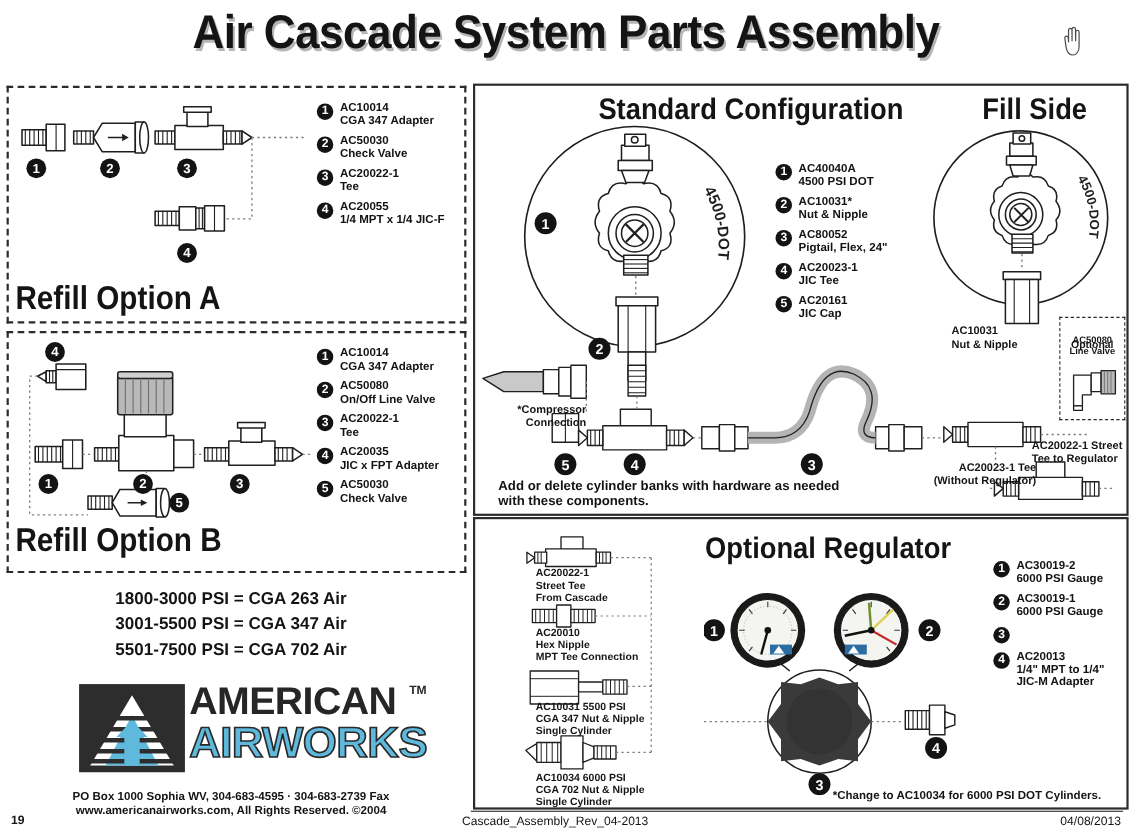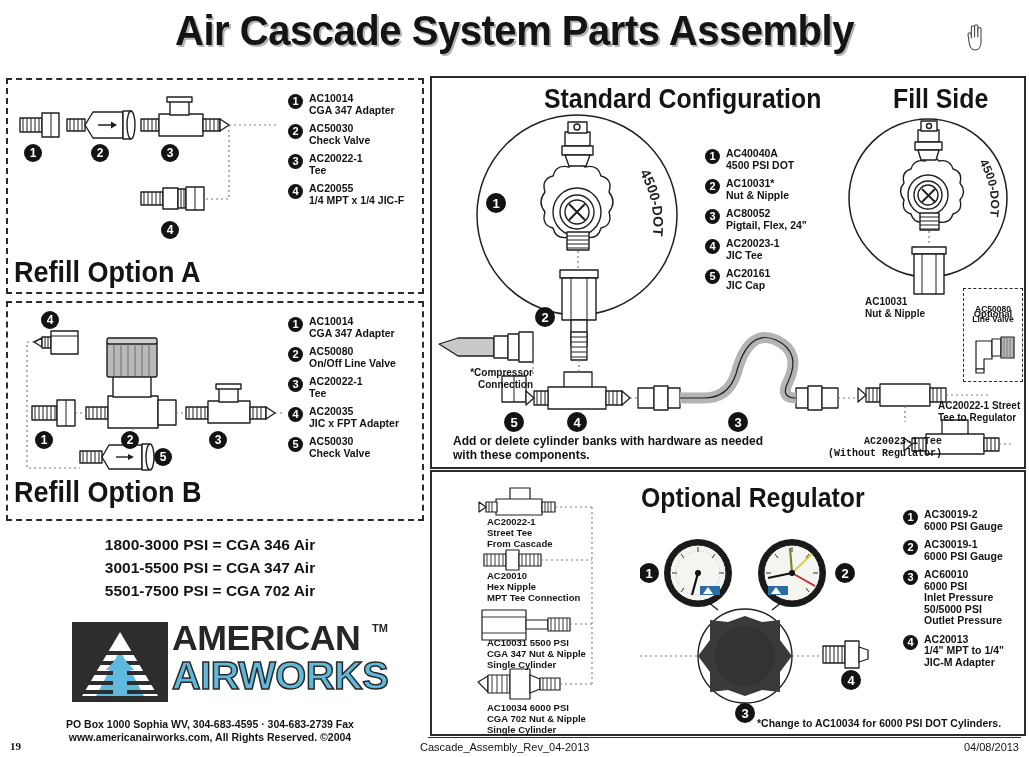--- a/index.html
+++ b/index.html
@@ -189,21 +189,21 @@
   }
 
   
   #footer-rule {
     position: absolute;
     left: 428px; right: 8px; top: 737px;
     border-top: 1.5px solid #2b2b2b;
   }
   #page-number {
     position: absolute; left: 10px; top: 740px;
-    font-size: 11px; font-weight: bold; color: #141414; font-family: Liberation Serif, serif;
+    font-size: 11px; font-weight: bold; color: #141414;
   }
   #footer-file {
     position: absolute; left: 420px; top: 741px;
     font-size: 11px; color: #141414;
   }
   #footer-date {
     position: absolute; right: 10px; top: 741px;
     font-size: 11px; color: #141414;
   }
 
@@ -476,21 +476,21 @@
     <div class="part-row">
       <div class="bullet-num">5</div>
       <div class="part-text">AC50030
 Check Valve</div>
     </div>
   </div>
 
   <div class="corner-title" style="left:14px; top:475px;">Refill Option B</div>
 
   <div id="psi-lines">
-    <div>1800-3000 PSI = CGA 346 Air</div>
+    <div>1800-3000 PSI = CGA 263 Air</div>
     <div>3001-5500 PSI = CGA 347 Air</div>
     <div>5501-7500 PSI = CGA 702 Air</div>
   </div>
 
   <div id="logo-block">
     <div id="logo-mark">
       <svg viewBox="0 0 96 80" style="width:96px;height:80px;">
         <rect x="0" y="0" width="96" height="80" fill="#2d2d2d"></rect>
         <path d="M48 10 L86 74 L10 74 Z" fill="#ffffff"></path>
         <path d="M48 28 L72 74 L24 74 Z" fill="#5fb9dd"></path>
@@ -763,21 +763,21 @@
       <path d="M0 26 L4 26"></path>
     </g>
   </svg>
 
   <div class="caption" style="left:443px; top:367px; width:90px; text-align:right;">*Compressor
 Connection</div>
 
   <div class="note-bold" style="left:453px; top:434px; width:420px;">Add or delete cylinder banks with hardware as needed
 with these components.</div>
 
-  <div class="caption right" style="left:820px; top:436px; width:122px;font-family:Liberation Mono, monospace;">AC20023-1 Tee
+  <div class="caption right" style="left:820px; top:420px; width:122px;">AC20023-1 Tee
 (Without Regulator)</div>
 
   <div class="caption" style="left:938px; top:400px; width:88px;">AC20022-1 Street
 Tee     to Regulator</div>
 
   <div class="panel-solid" style="left:430px; top:470px; width:592px; height:262px;"></div>
 
   <div class="panel-heading big" style="left:641px; top:483px;">Optional Regulator</div>
 
   <svg class="art" style="left:474px; top:486px; width:120px; height:240px;" viewBox="0 0 120 240">
@@ -954,25 +954,20 @@
       <div class="part-text">AC30019-2
 6000 PSI Gauge</div>
     </div>
     <div class="part-row">
       <div class="bullet-num">2</div>
       <div class="part-text">AC30019-1
 6000 PSI Gauge</div>
     </div>
     <div class="part-row">
       <div class="bullet-num">3</div>
-      <div class="part-text">AC60010
-6000 PSI
-Inlet Pressure
-50/5000 PSI
-Outlet Pressure</div>
     </div>
     <div class="part-row">
       <div class="bullet-num">4</div>
       <div class="part-text">AC20013
 1/4" MPT to 1/4"
 JIC-M Adapter</div>
     </div>
   </div>
 
   <div class="caption" style="left:757px; top:718px; width:262px; font-size:10.5px;">*Change to AC10034 for 6000 PSI DOT Cylinders.</div>

